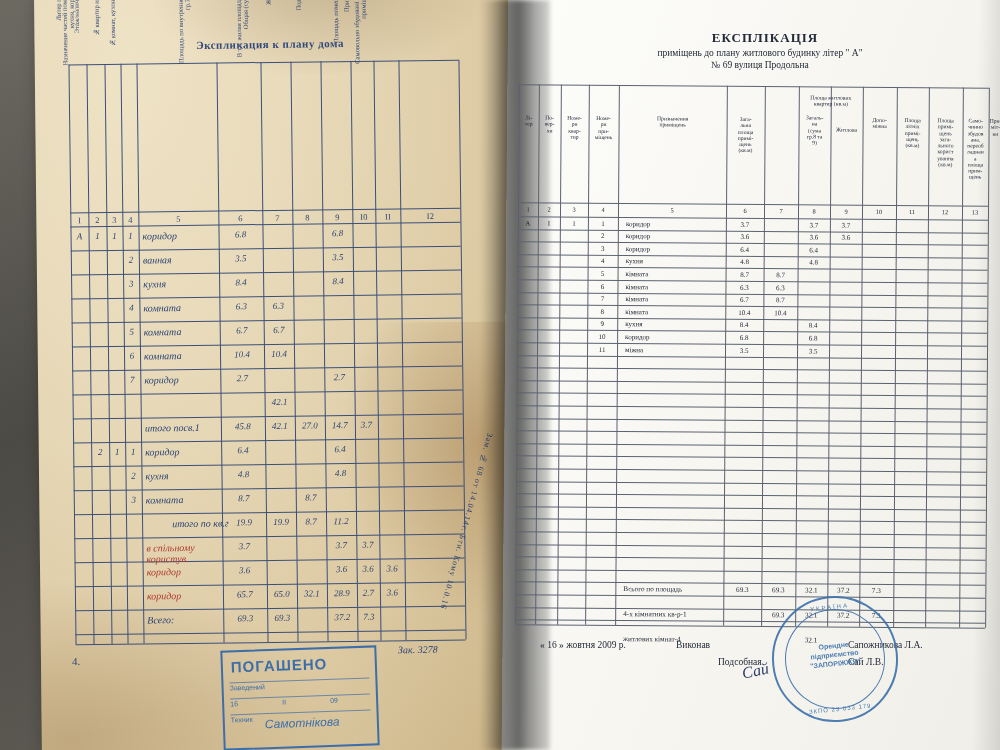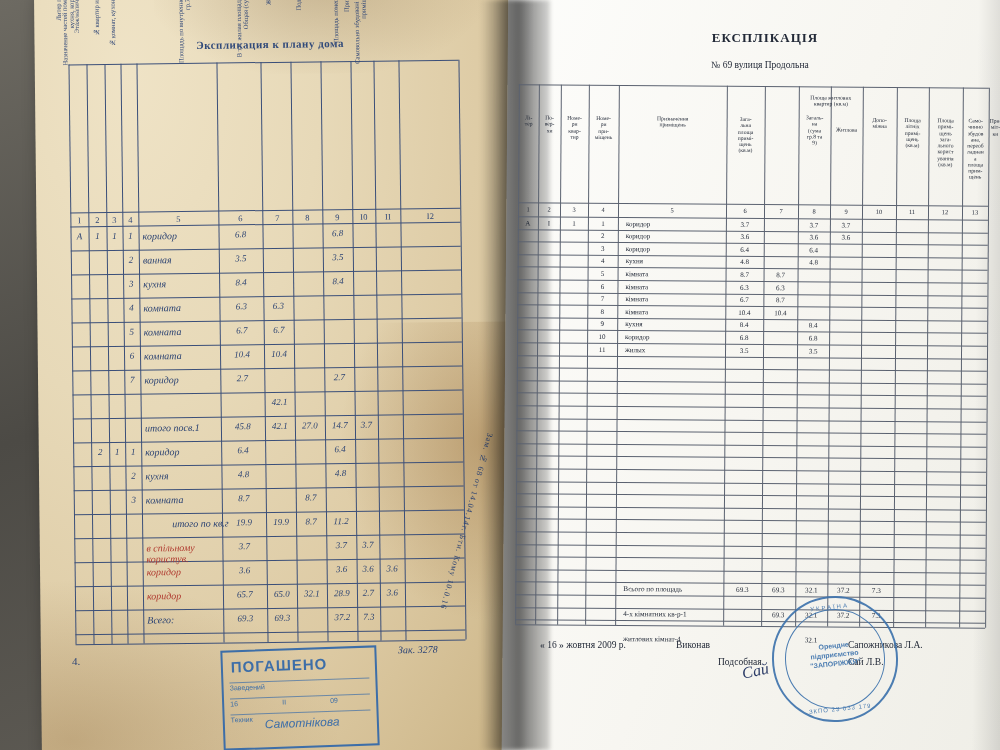--- a/index.html
+++ b/index.html
@@ -299,20 +299,21 @@
     <div class="sig">Самотнікова</div>
   </div>
 
   <div class="page-right">
     <div class="fold"></div>
     <div class="curl"></div>
   </div>
   <div class="shadow-strip"></div>
 
   <div class="rt-h1">ЕКСПЛІКАЦІЯ</div>
+  <div class="rt-h2">приміщень до плану житлового будинку літер " А"</div>
   <div class="rt-h3">№ 69  вулиця    Продольна</div>
 
   <div class="rtable">
     <div id="rgrid">
         <div class="v" style="left: 0px;"></div>
         <div class="v" style="left: 20px;"></div>
         <div class="v" style="left: 42px;"></div>
         <div class="v" style="left: 70px;"></div>
         <div class="v" style="left: 100px;"></div>
         <div class="v" style="left: 208px;"></div>
@@ -475,21 +476,21 @@
         <div class="rcell c" style="left: 246px; width: 34px; top: 222.7px;">10.4</div>
         <div class="rcell c" style="left: 70px; width: 30px; top: 235.3px;">9</div>
         <div class="rcell" style="left: 108px; width: 98px; top: 235.3px;">кухня</div>
         <div class="rcell c" style="left: 208px; width: 38px; top: 235.3px;">8.4</div>
         <div class="rcell c" style="left: 280px; width: 32px; top: 235.3px;">8.4</div>
         <div class="rcell c" style="left: 70px; width: 30px; top: 247.9px;">10</div>
         <div class="rcell" style="left: 108px; width: 98px; top: 247.9px;">коридор</div>
         <div class="rcell c" style="left: 208px; width: 38px; top: 247.9px;">6.8</div>
         <div class="rcell c" style="left: 280px; width: 32px; top: 247.9px;">6.8</div>
         <div class="rcell c" style="left: 70px; width: 30px; top: 260.5px;">11</div>
-        <div class="rcell" style="left: 108px; width: 98px; top: 260.5px;">жилых</div>
+        <div class="rcell" style="left: 108px; width: 98px; top: 260.5px;">міжна</div>
         <div class="rcell c" style="left: 208px; width: 38px; top: 260.5px;">3.5</div>
         <div class="rcell c" style="left: 280px; width: 32px; top: 260.5px;">3.5</div>
       </div>
     <div id="rtotals">
         <div class="rtot" style="left: 108px; width: 98px; top: 499.9px;">Всього по площадь</div>
         <div class="rtot" style="left: 208px; width: 38px; text-align: center; top: 499.9px;">69.3</div>
         <div class="rtot" style="left: 246px; width: 34px; text-align: center; top: 499.9px;">69.3</div>
         <div class="rtot" style="left: 280px; width: 32px; text-align: center; top: 499.9px;">32.1</div>
         <div class="rtot" style="left: 312px; width: 32px; text-align: center; top: 499.9px;">37.2</div>
         <div class="rtot" style="left: 344px; width: 34px; text-align: center; top: 499.9px;">7.3</div>

